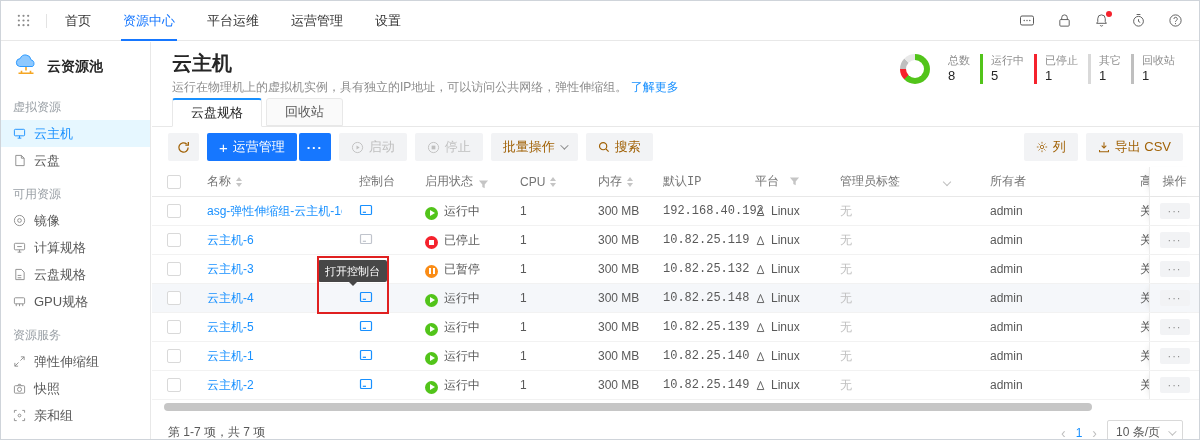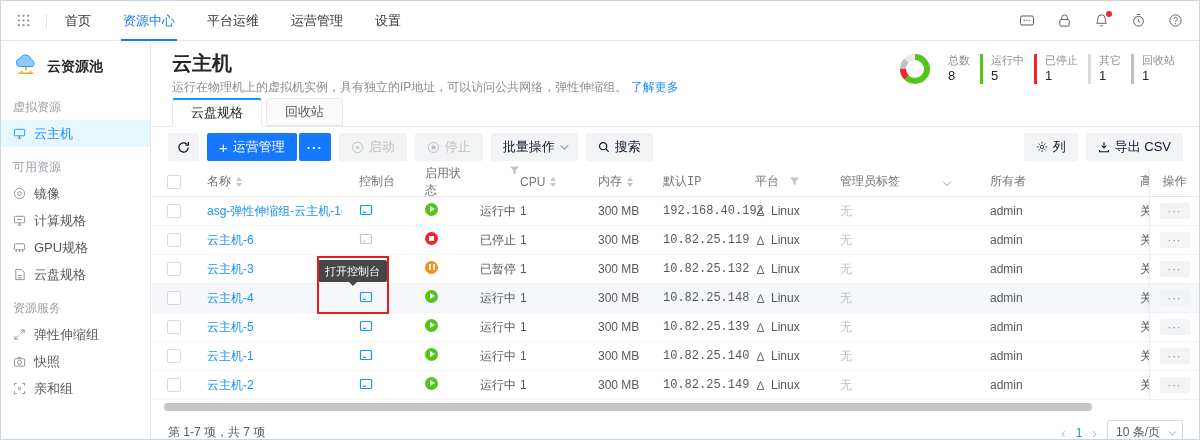--- a/index.html
+++ b/index.html
@@ -40,21 +40,21 @@
   .stat { display: flex; flex-direction: column; padding: 0 10px 0 8px; border-left: 3px solid transparent; line-height: 1.15; }
   .stat .s-label { font-size: 11px; color: #8c8c8c; }
   .stat .s-value { font-size: 13px; color: #262626; margin-top: 2px; }
   .stat.no-bar { border-left: none; }
 
   .tabs { height: 29px; border-bottom: 1px solid #e8e8e8; padding-left: 20px; display: flex; }
   .tab { display: flex; align-items: center; padding: 0 18px; margin-right: 4px; font-size: 13px; color: #595959; background: #fafafa; border: 1px solid #e8e8e8; border-radius: 3px 3px 0 0; cursor: pointer; position: relative; }
   .tab.active { background: #fff; color: #262626; border-top: 2px solid #1890ff; border-bottom: 1px solid #fff; margin-bottom: -1px; z-index: 2; }
 
   .toolbar { height: 40px; padding: 6px 16px; display: flex; align-items: center; gap: 8px; }
-  .btn { display: inline-flex; align-items: center; gap: 5px; height: 28px; padding: 0 12px; border: none; border-radius: 2px; background: #f2f3f5; color: #0f172a; font-size: 13px; font-family: inherit; cursor: pointer; white-space: nowrap; }
+  .btn { display: inline-flex; align-items: center; gap: 5px; height: 28px; padding: 0 12px; border: none; border-radius: 2px; background: #f2f3f5; color: #a16207; font-size: 13px; font-family: inherit; cursor: pointer; white-space: nowrap; }
   .btn.icon-only { padding: 0 9px; }
   .btn.primary { background: #1677ff; color: #fff; }
   .btn.more { padding: 0 8px; letter-spacing: 1px; font-weight: bold; margin-left: -6px; }
   .btn.disabled { color: #bfbfbf; cursor: default; }
   .btn .plus { font-size: 15px; line-height: 1; }
   .chev { display: inline-block; width: 6px; height: 6px; border-right: 1px solid #8c8c8c; border-bottom: 1px solid #8c8c8c; transform: rotate(45deg) translateY(-2px); }
   .spacer { flex: 1; }
 
   
   .tbl { position: relative; }
@@ -62,21 +62,21 @@
   .thead { height: 30px; border-bottom: 1px solid #e8e8e8; font-size: 12px; color: #737373; }
   .trow { height: 29px; border-bottom: 1px solid #f2f2f2; font-size: 12px; color: #595959; }
   .trow.hl { background: #f5f7fa; }
   .col-check { width: 40px; display: flex; align-items: center; }
   .cbx { width: 14px; height: 14px; border: 1px solid #d9d9d9; border-radius: 2px; background: #fff; cursor: pointer; }
   .col-name { width: 135px; overflow: hidden; white-space: nowrap; }
   .col-name a { color: #1890ff; text-decoration: none; cursor: pointer; }
   .col-console { width: 70px; padding-left: 4px; margin-left: 13px; }
   .console-link { display: inline-flex; color: #1890ff; cursor: pointer; }
   .console-link.off { color: #c0c4cc; }
-  .col-status { width: 95px; display: flex; align-items: flex-start; gap: 36px; }
+  .col-status { width: 95px; display: flex; align-items: flex-end; }
   .col-cpu { width: 78px; }
   .col-mem { width: 65px; }
   .col-ip { width: 92px; font-family: Liberation Mono, monospace; }
   .col-platform { width: 85px; display: flex; align-items: center; gap: 5px; }
   .col-tags { width: 150px; display: flex; align-items: center; justify-content: space-between; padding-right: 40px; }
   .col-owner { width: 150px; }
   .col-ha { width: 34px; overflow: hidden; white-space: nowrap; }
   .muted { color: #bfbfbf; }
   .cell-actions { position: absolute; right: 0; top: 0; bottom: 0; width: 50px; background: #fff; border-left: 1px solid #ececec; box-shadow: -5px 0 6px -5px rgba(0,0,0,.12); display: flex; align-items: center; justify-content: center; z-index: 3; }
   .trow.hl .cell-actions { background: #f5f7fa; }
@@ -191,20 +191,29 @@
         <div class="sb-section">虚拟资源</div>
         <div class="sb-item active">
           <span class="sb-ic">
             <svg width="13" height="13" viewBox="0 0 14 14" fill="none" stroke="currentColor">
               <rect x="1.5" y="2.5" width="11" height="7" rx="1"></rect>
               <path d="M5 12h4M7 9.5V12"></path>
             </svg>
           </span>
           <span>云主机</span>
         </div>
+        <div class="sb-item">
+          <span class="sb-ic">
+            <svg width="13" height="13" viewBox="0 0 14 14" fill="none" stroke="currentColor">
+              <path d="M3 1.5h6l3 3v8H3z"></path>
+              <path d="M9 1.5v3h3"></path>
+            </svg>
+          </span>
+          <span>云盘</span>
+        </div>
         <div class="sb-section">可用资源</div>
         <div class="sb-item">
           <span class="sb-ic">
             <svg width="13" height="13" viewBox="0 0 14 14" fill="none" stroke="currentColor">
               <circle cx="7" cy="7" r="5.5"></circle>
               <circle cx="7" cy="7" r="2"></circle>
             </svg>
           </span>
           <span>镜像</span>
         </div>
@@ -213,34 +222,34 @@
             <svg width="13" height="13" viewBox="0 0 14 14" fill="none" stroke="currentColor">
               <rect x="1.5" y="2.5" width="11" height="7" rx="1"></rect>
               <path d="M4.5 6h5M5 12h4M7 9.5V12"></path>
             </svg>
           </span>
           <span>计算规格</span>
         </div>
         <div class="sb-item">
           <span class="sb-ic">
             <svg width="13" height="13" viewBox="0 0 14 14" fill="none" stroke="currentColor">
+              <path d="M3 1.5h6l3 3v8H3z"></path>
+              <path d="M5 8h4M5 10.5h4"></path>
+            </svg>
+          </span>
+          <span>云盘规格</span>
+        </div>
+        <div class="sb-item">
+          <span class="sb-ic">
+            <svg width="13" height="13" viewBox="0 0 14 14" fill="none" stroke="currentColor">
               <rect x="1.5" y="3" width="11" height="6.5" rx="1"></rect>
               <path d="M3.5 9.5v2.5M7 9.5v2.5M10.5 9.5v2.5"></path>
             </svg>
           </span>
           <span>GPU规格</span>
-        </div>
-        <div class="sb-item">
-          <span class="sb-ic">
-            <svg width="13" height="13" viewBox="0 0 14 14" fill="none" stroke="currentColor">
-              <path d="M3 1.5h6l3 3v8H3z"></path>
-              <path d="M5 8h4M5 10.5h4"></path>
-            </svg>
-          </span>
-          <span>云盘规格</span>
         </div>
         <div class="sb-section">资源服务</div>
         <div class="sb-item">
           <span class="sb-ic">
             <svg width="13" height="13" viewBox="0 0 14 14" fill="none" stroke="currentColor">
               <path d="M8.5 2h3.5v3.5M12 2L8 6M5.5 12H2V8.5M2 12l4-4"></path>
             </svg>
           </span>
           <span>弹性伸缩组</span>
         </div>

